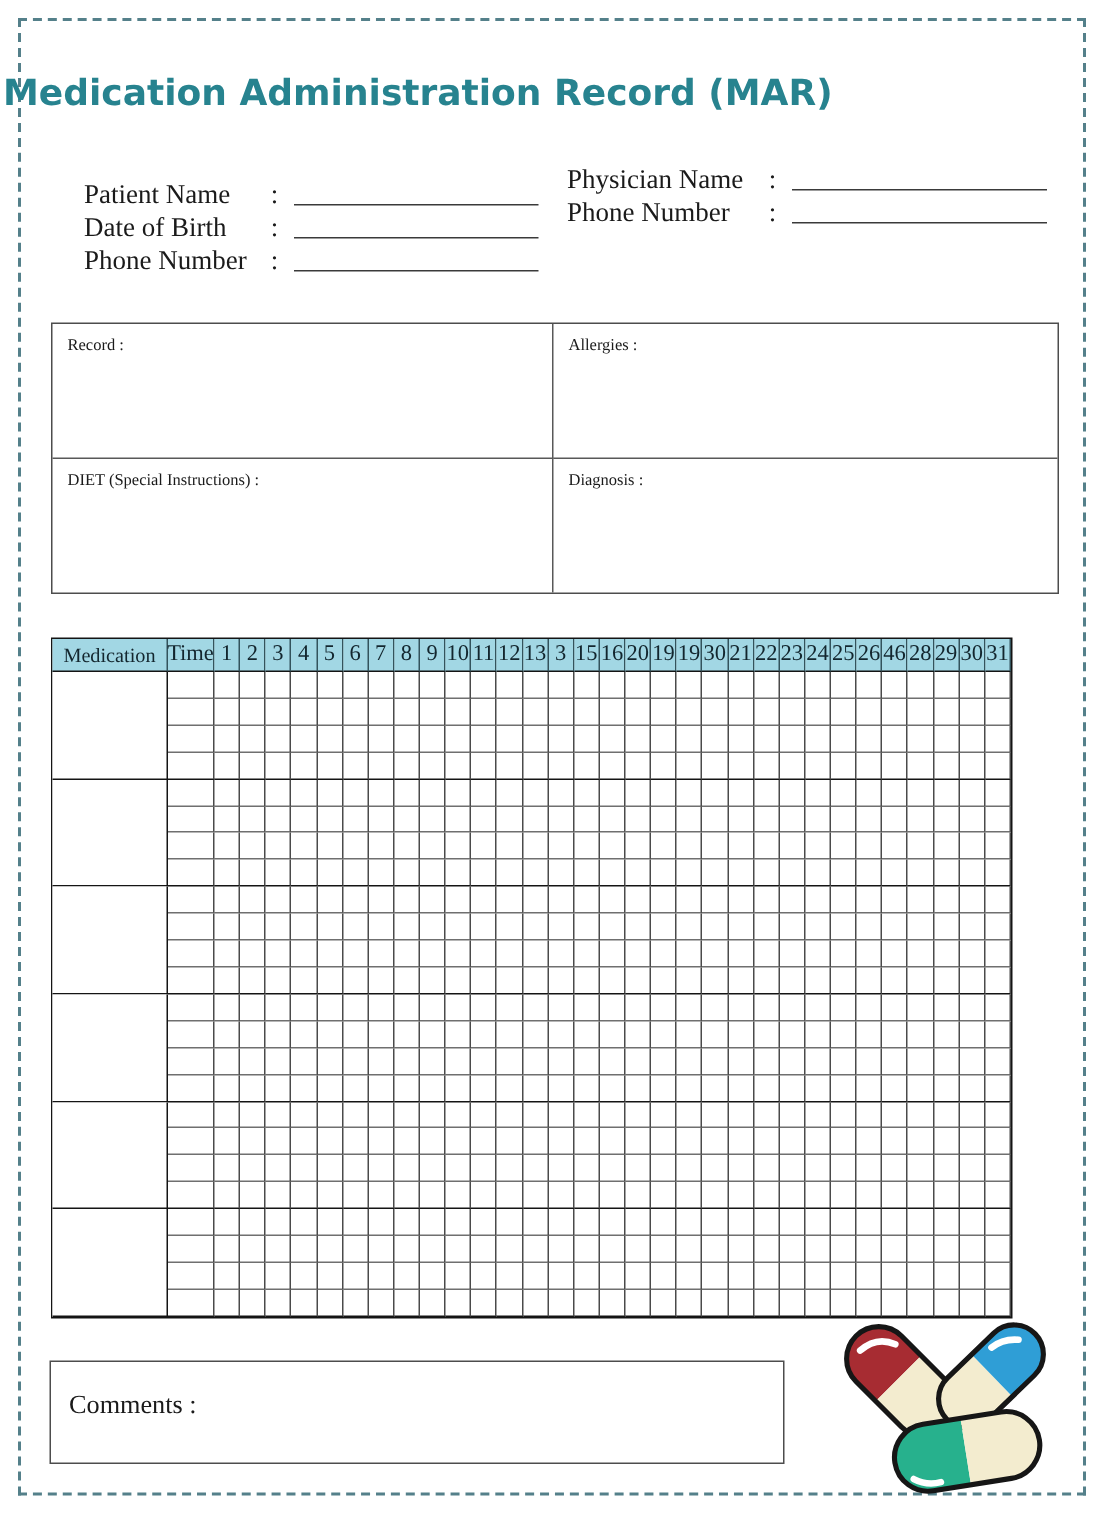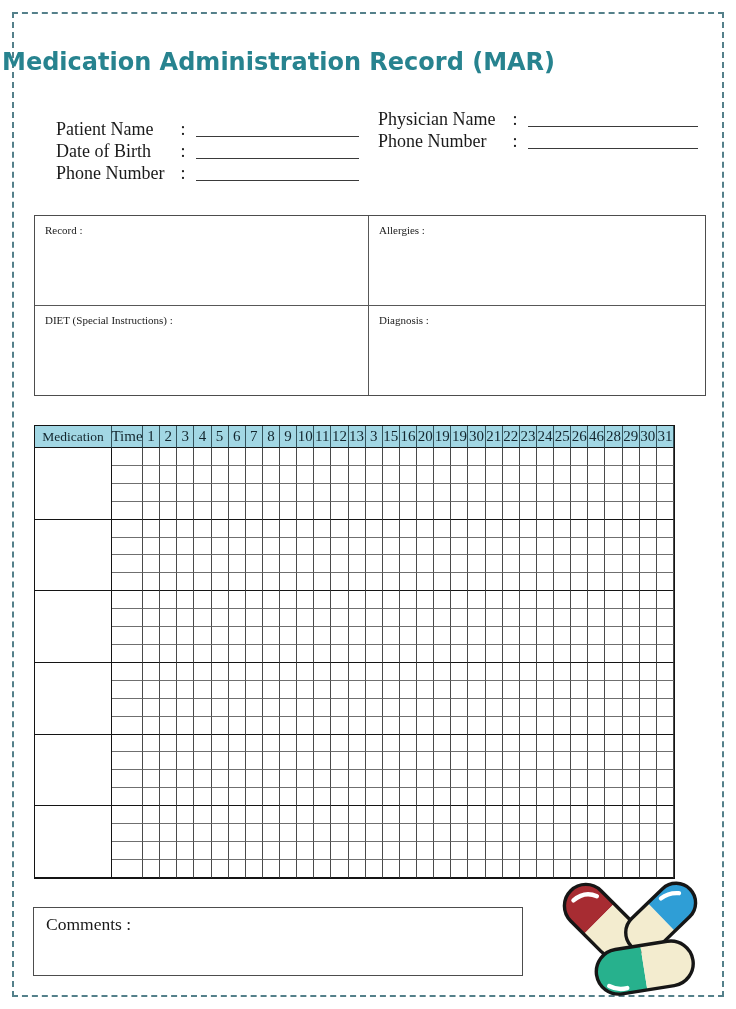--- a/index.html
+++ b/index.html
@@ -67,21 +67,21 @@
     border-bottom:1px solid var(--line_light);box-sizing:border-box;
   }
   #mar-grid .block-end{border-bottom:1.1px solid var(--line_dark);}
   #mar-grid .med-cell{
     border-right:1.2px solid var(--line_dark);
     border-bottom:1.2px solid var(--line_dark);box-sizing:border-box;background:#fff;
   }
   
   .comments-box{
     position:absolute;left:33px;top:907px;width:490px;height:69px;
-    border:1px solid #4d4d4d;box-sizing:border-box;padding:6px 12px;font-size:17.5px;
+    border:1px solid #4d4d4d;box-sizing:border-box;padding:18px 12px;font-size:17.5px;
   }
   .pills{position:absolute;left:558px;top:878px;width:156px;height:118px;}
 </style>
 </head>
 <body>
 
 <div class="page">
   <div class="dashed-frame"></div>
 
   <h1 class="title">Medication Administration Record (MAR)</h1>

